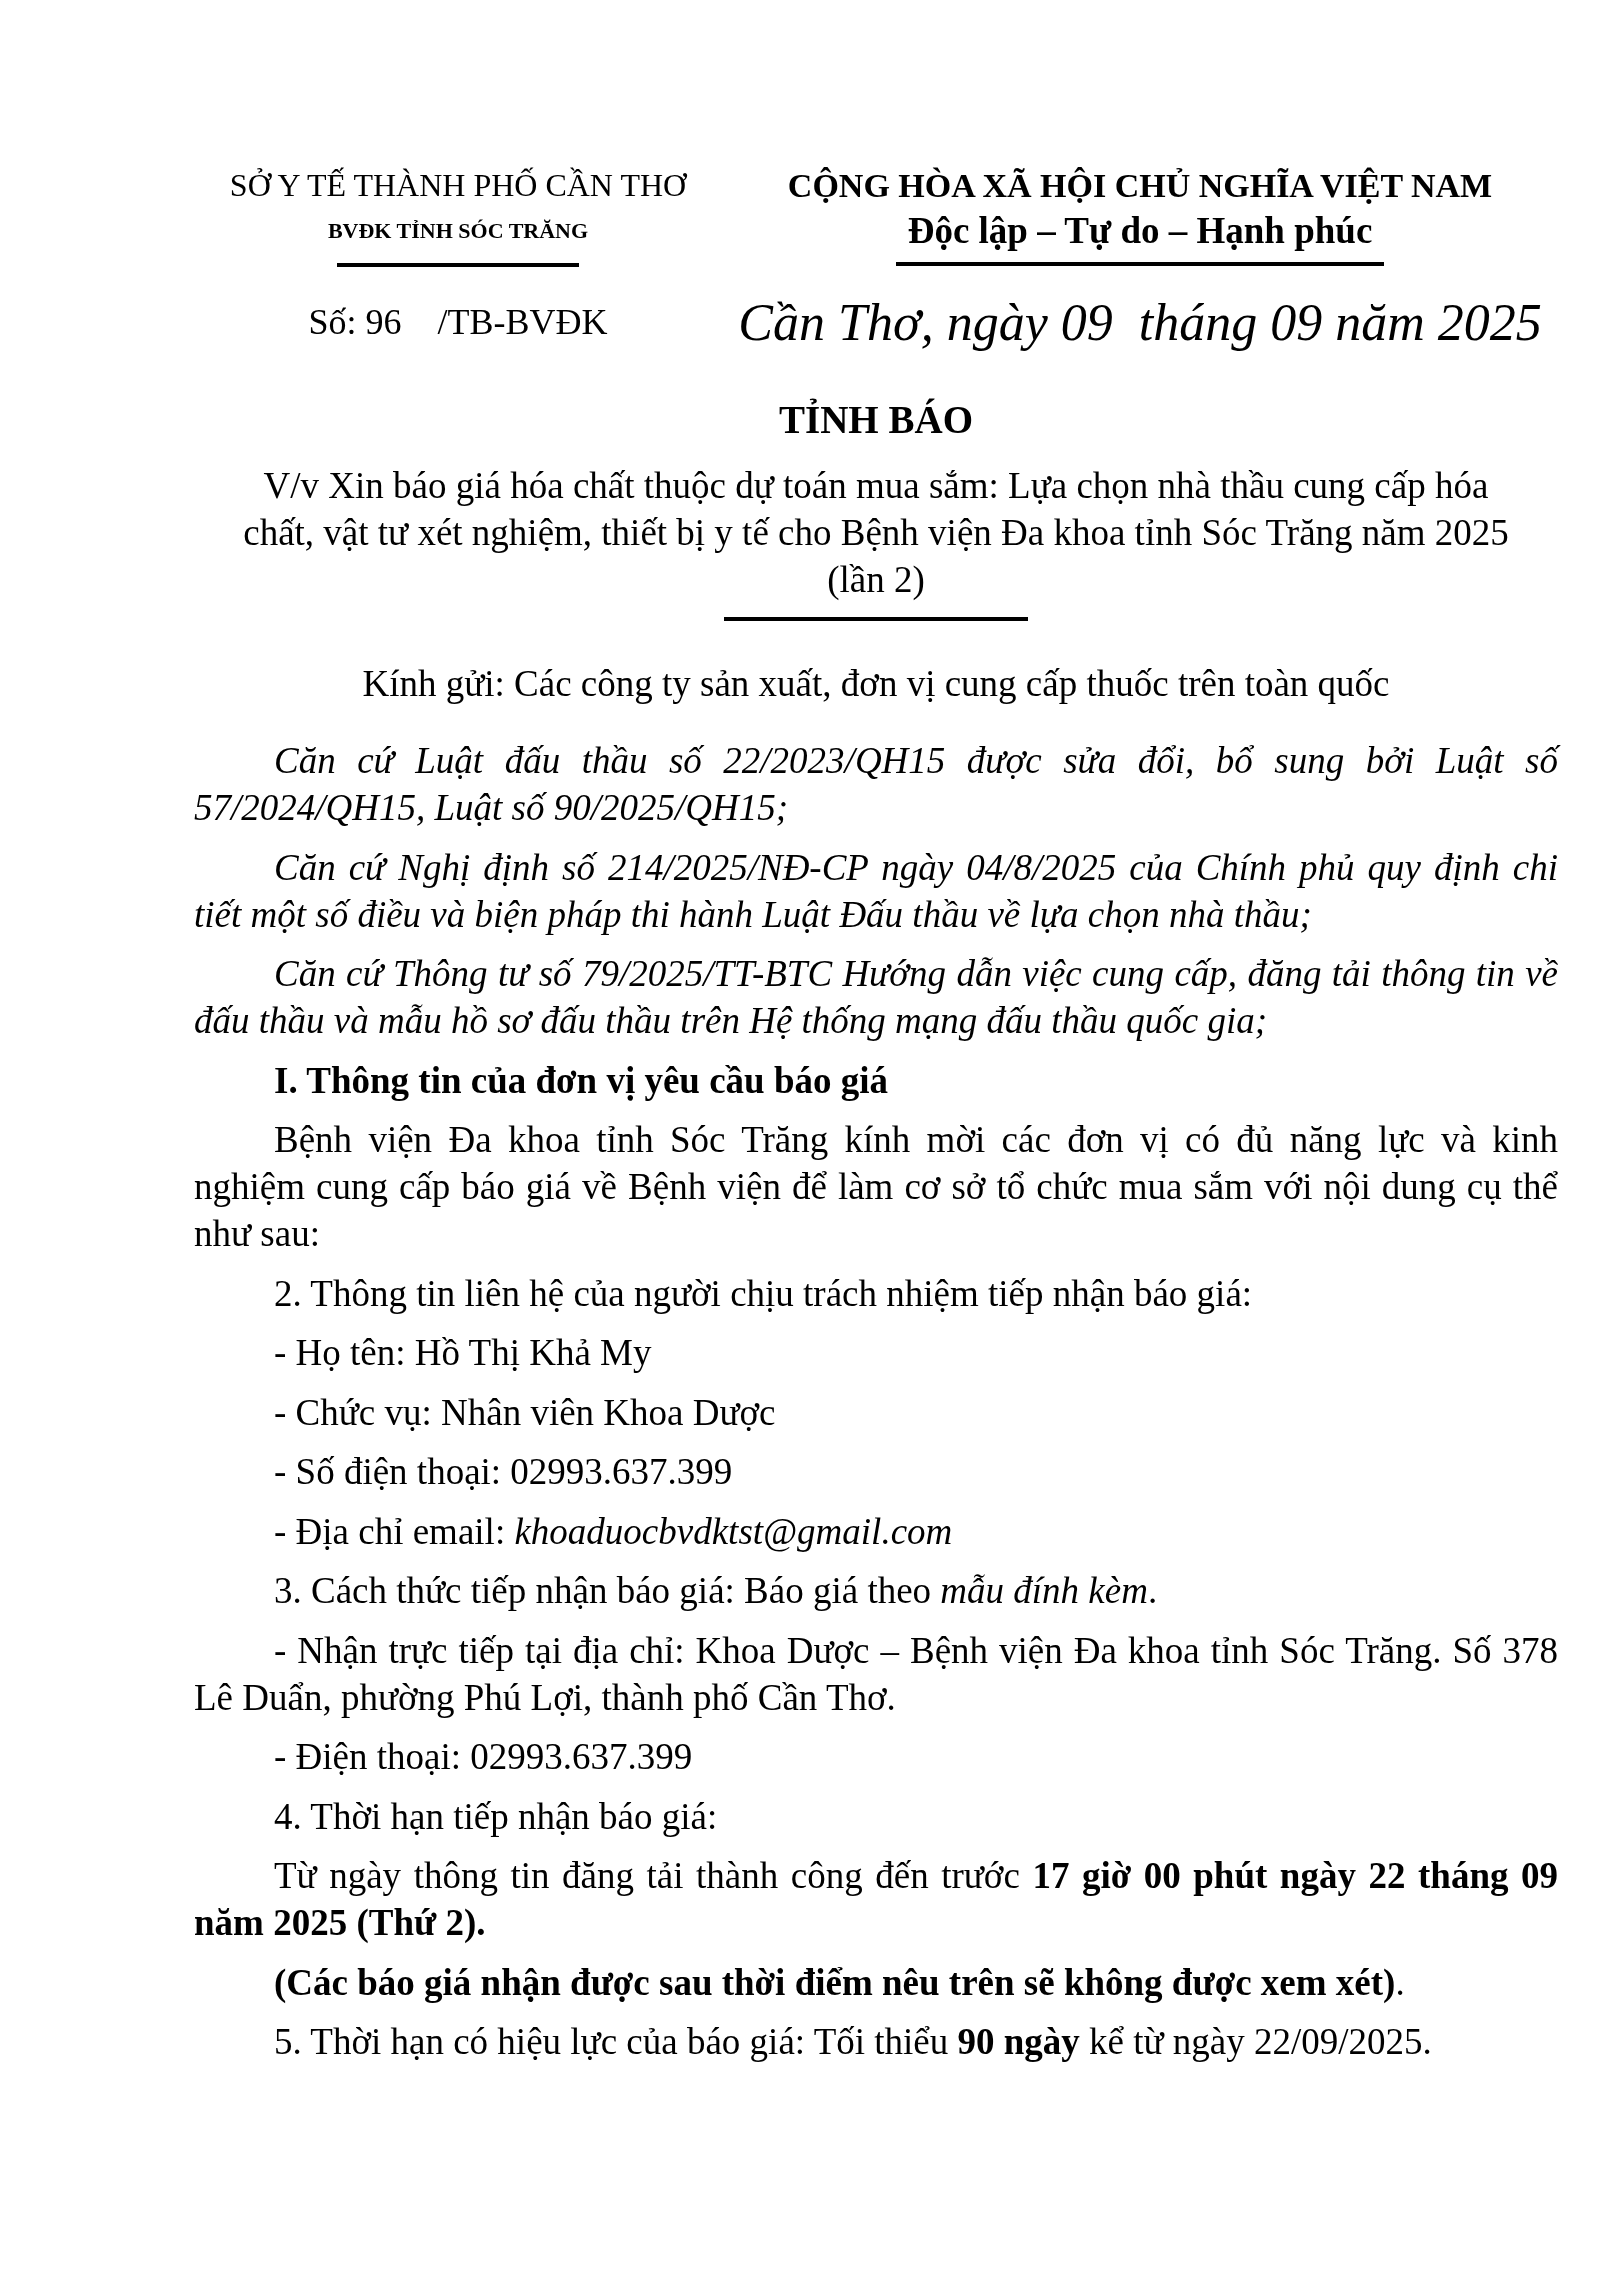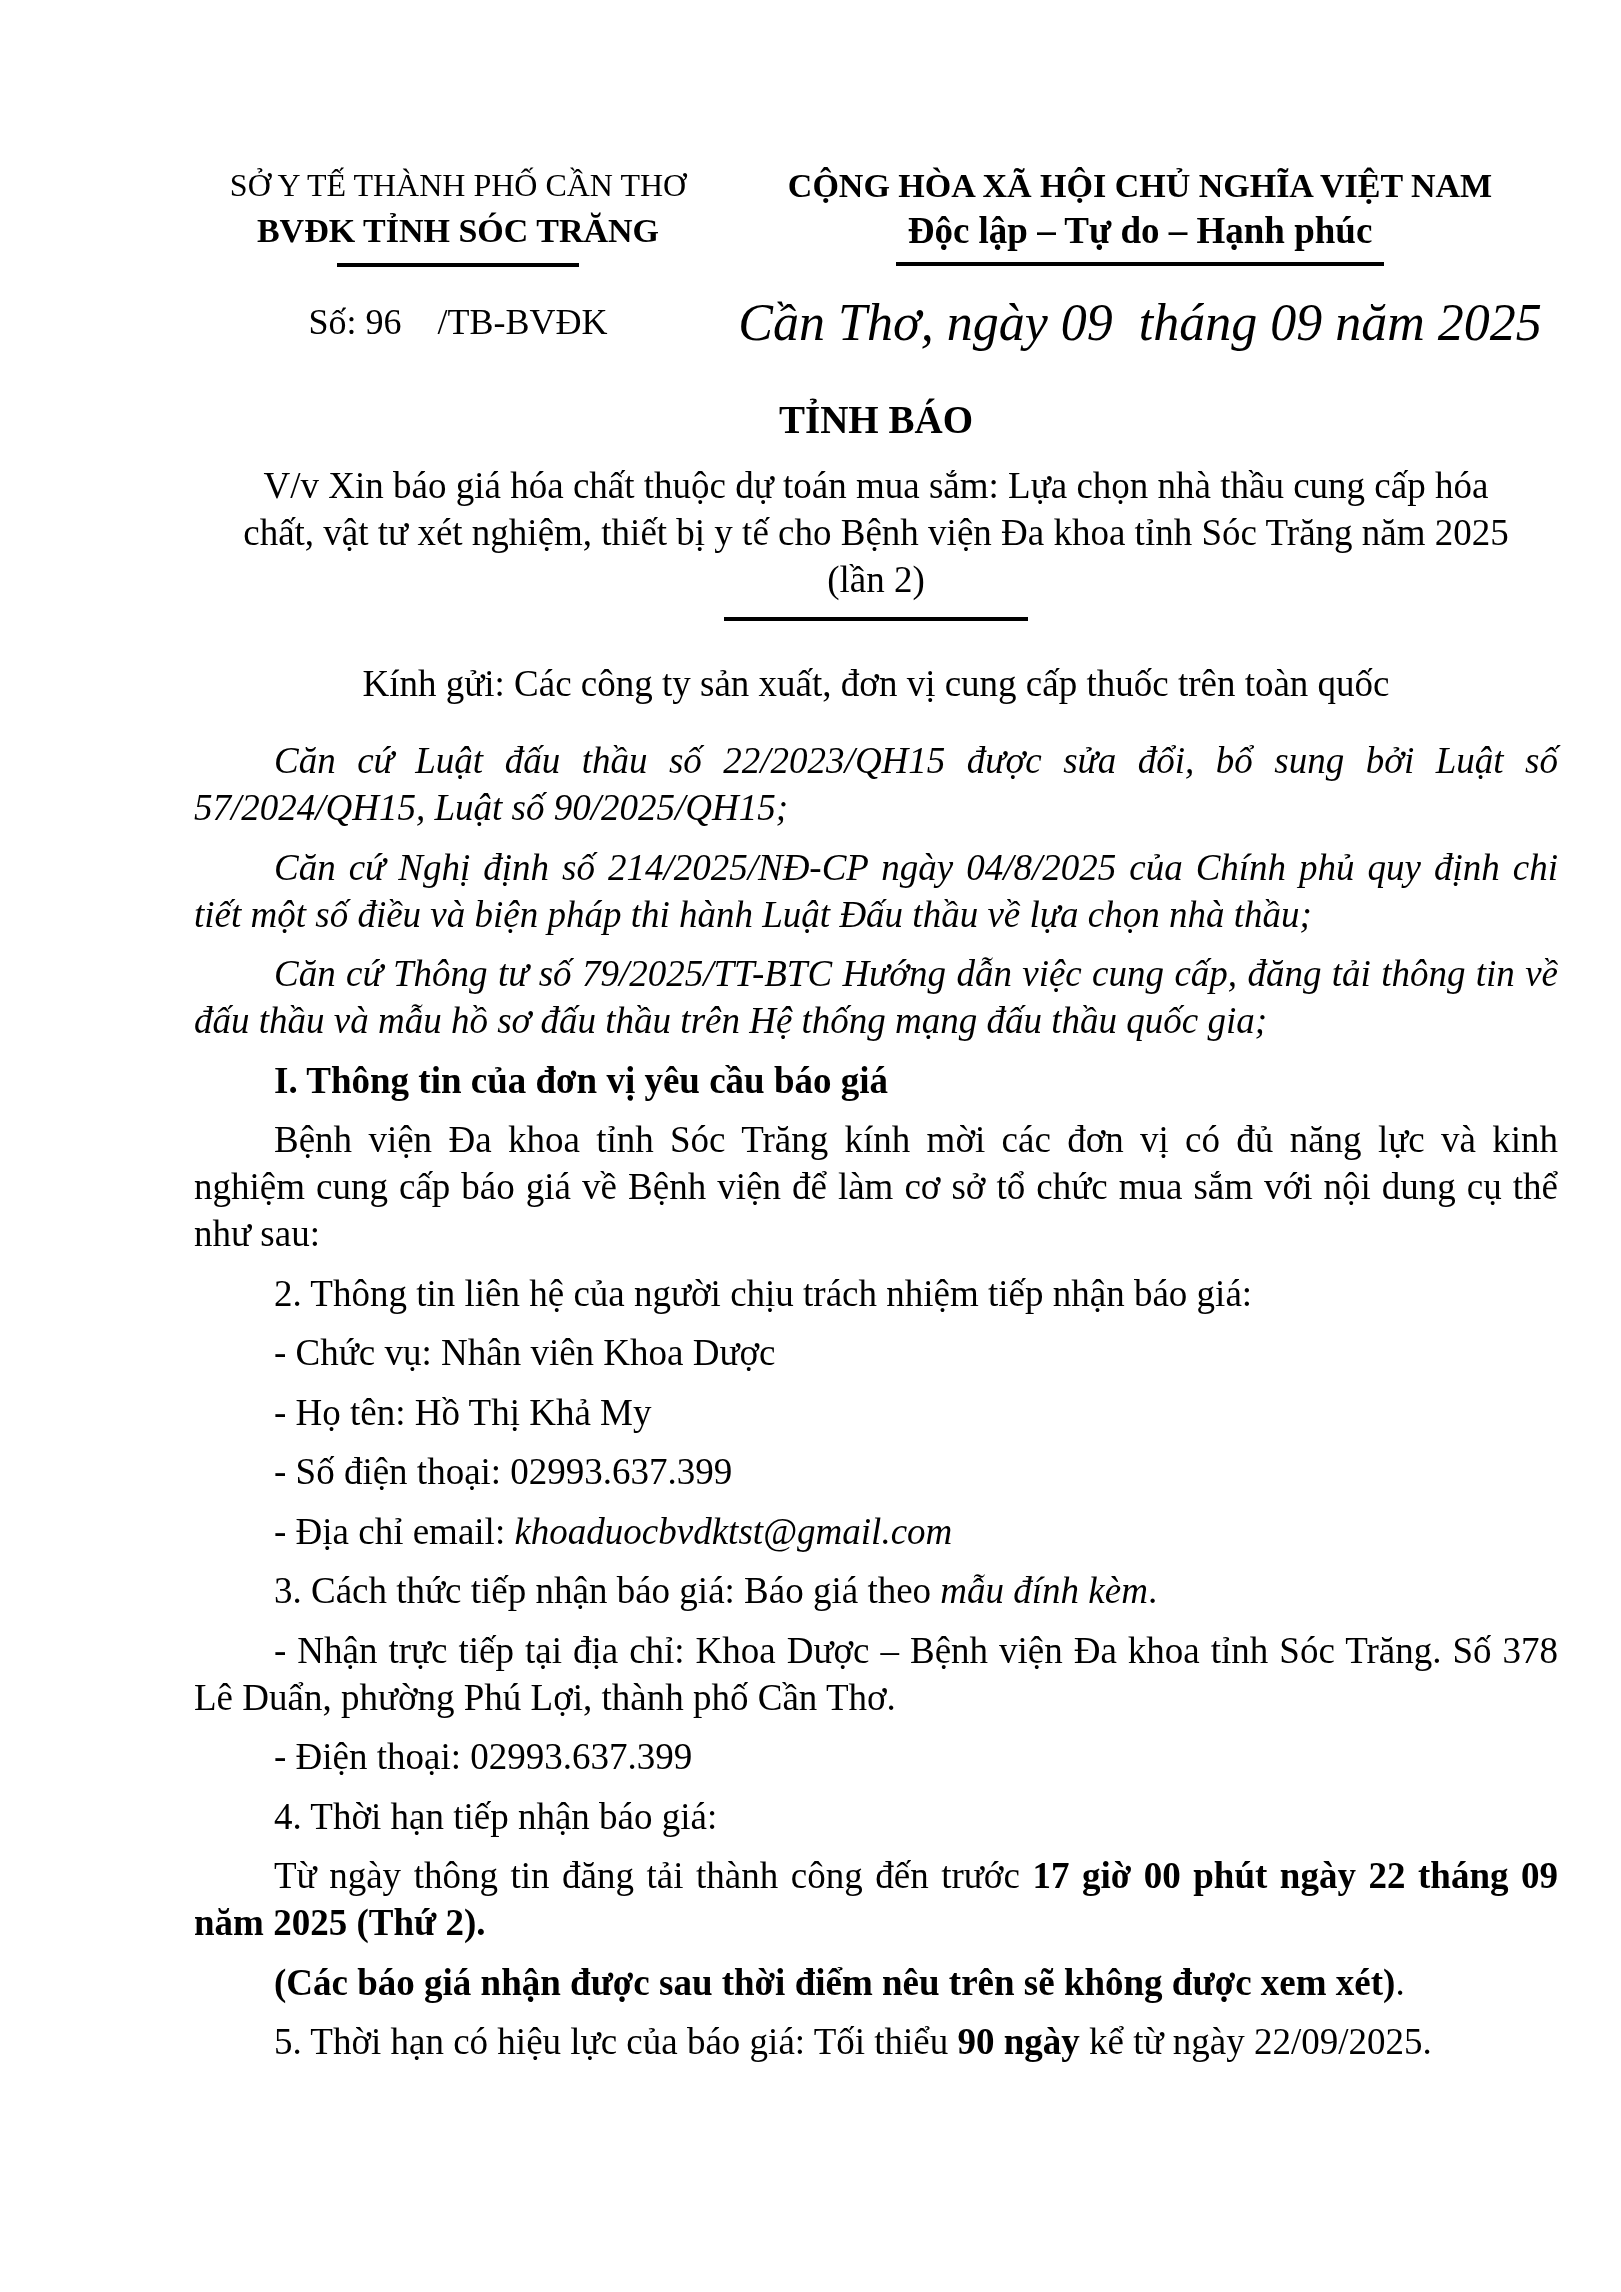--- a/index.html
+++ b/index.html
@@ -9,21 +9,21 @@
     background:#ffffff;color:#000000;
     font-family:"Liberation Serif","DejaVu Serif",serif;
     box-sizing:border-box;
     padding:164px 63px 0 194px;
     overflow:hidden;
   }
   .header{display:flex;width:100%;}
   .header-col.left{width:528px;text-align:center;}
   .header-col.right{flex:1;text-align:center;}
   .hl1{font-size:32px;line-height:43px;}
-  .hl2{font-size:34px;line-height:47px;font-weight:bold;}
+  .hl2{font-size:22px;line-height:47px;font-weight:bold;}
   .hr1{font-size:34px;line-height:43px;font-weight:bold;}
   .hr2{font-size:37px;line-height:48px;font-weight:bold;}
   .rule{height:3.6px;background:#000;}
   .rule-left{width:242px;margin:9px auto 0;}
   .rule-right{width:488px;margin:7.2px auto 0;}
   .meta-row{display:flex;margin-top:32px;}
   .doc-number{width:528px;text-align:center;font-size:36px;line-height:47px;}
   .place-date{flex:1;text-align:center;font-size:52px;line-height:47px;font-style:italic;}
   .pre{white-space:pre-wrap;}
   .title{margin-top:50px;text-align:center;font-size:39px;line-height:48px;font-weight:bold;}
@@ -72,22 +72,22 @@
 
   <p class="para italic">Căn cứ Luật đấu thầu số 22/2023/QH15 được sửa đổi, bổ sung bởi Luật số 57/2024/QH15, Luật số 90/2025/QH15;</p>
   <p class="para italic">Căn cứ Nghị định số 214/2025/NĐ-CP ngày 04/8/2025 của Chính phủ quy định chi tiết một số điều và biện pháp thi hành Luật Đấu thầu về lựa chọn nhà thầu;</p>
   <p class="para italic">Căn cứ Thông tư số 79/2025/TT-BTC Hướng dẫn việc cung cấp, đăng tải thông tin về đấu thầu và mẫu hồ sơ đấu thầu trên Hệ thống mạng đấu thầu quốc gia;</p>
 
   <p class="para bold">I. Thông tin của đơn vị yêu cầu báo giá</p>
 
   <p class="para">Bệnh viện Đa khoa tỉnh Sóc Trăng kính mời các đơn vị có đủ năng lực và kinh nghiệm cung cấp báo giá về Bệnh viện để làm cơ sở tổ chức mua sắm với nội dung cụ thể như sau:</p>
 
   <p class="para">2. Thông tin liên hệ của người chịu trách nhiệm tiếp nhận báo giá:</p>
+  <p class="para">- Họ tên: Hồ Thị Khả My</p>
   <p class="para">- Chức vụ: Nhân viên Khoa Dược</p>
-  <p class="para">- Họ tên: Hồ Thị Khả My</p>
   <p class="para">- Số điện thoại: 02993.637.399</p>
 
   <p class="para"><span>- Địa chỉ email: </span><i>khoaduocbvdktst@gmail.com</i></p>
 
   <p class="para"><span>3. Cách thức tiếp nhận báo giá: Báo giá theo </span><span class="bi">mẫu đính kèm</span><span>.</span></p>
 
   <p class="para">- Nhận trực tiếp tại địa chỉ: Khoa Dược – Bệnh viện Đa khoa tỉnh Sóc Trăng. Số 378 Lê Duẩn, phường Phú Lợi, thành phố Cần Thơ.</p>
   <p class="para">- Điện thoại: 02993.637.399</p>
   <p class="para">4. Thời hạn tiếp nhận báo giá:</p>
 

